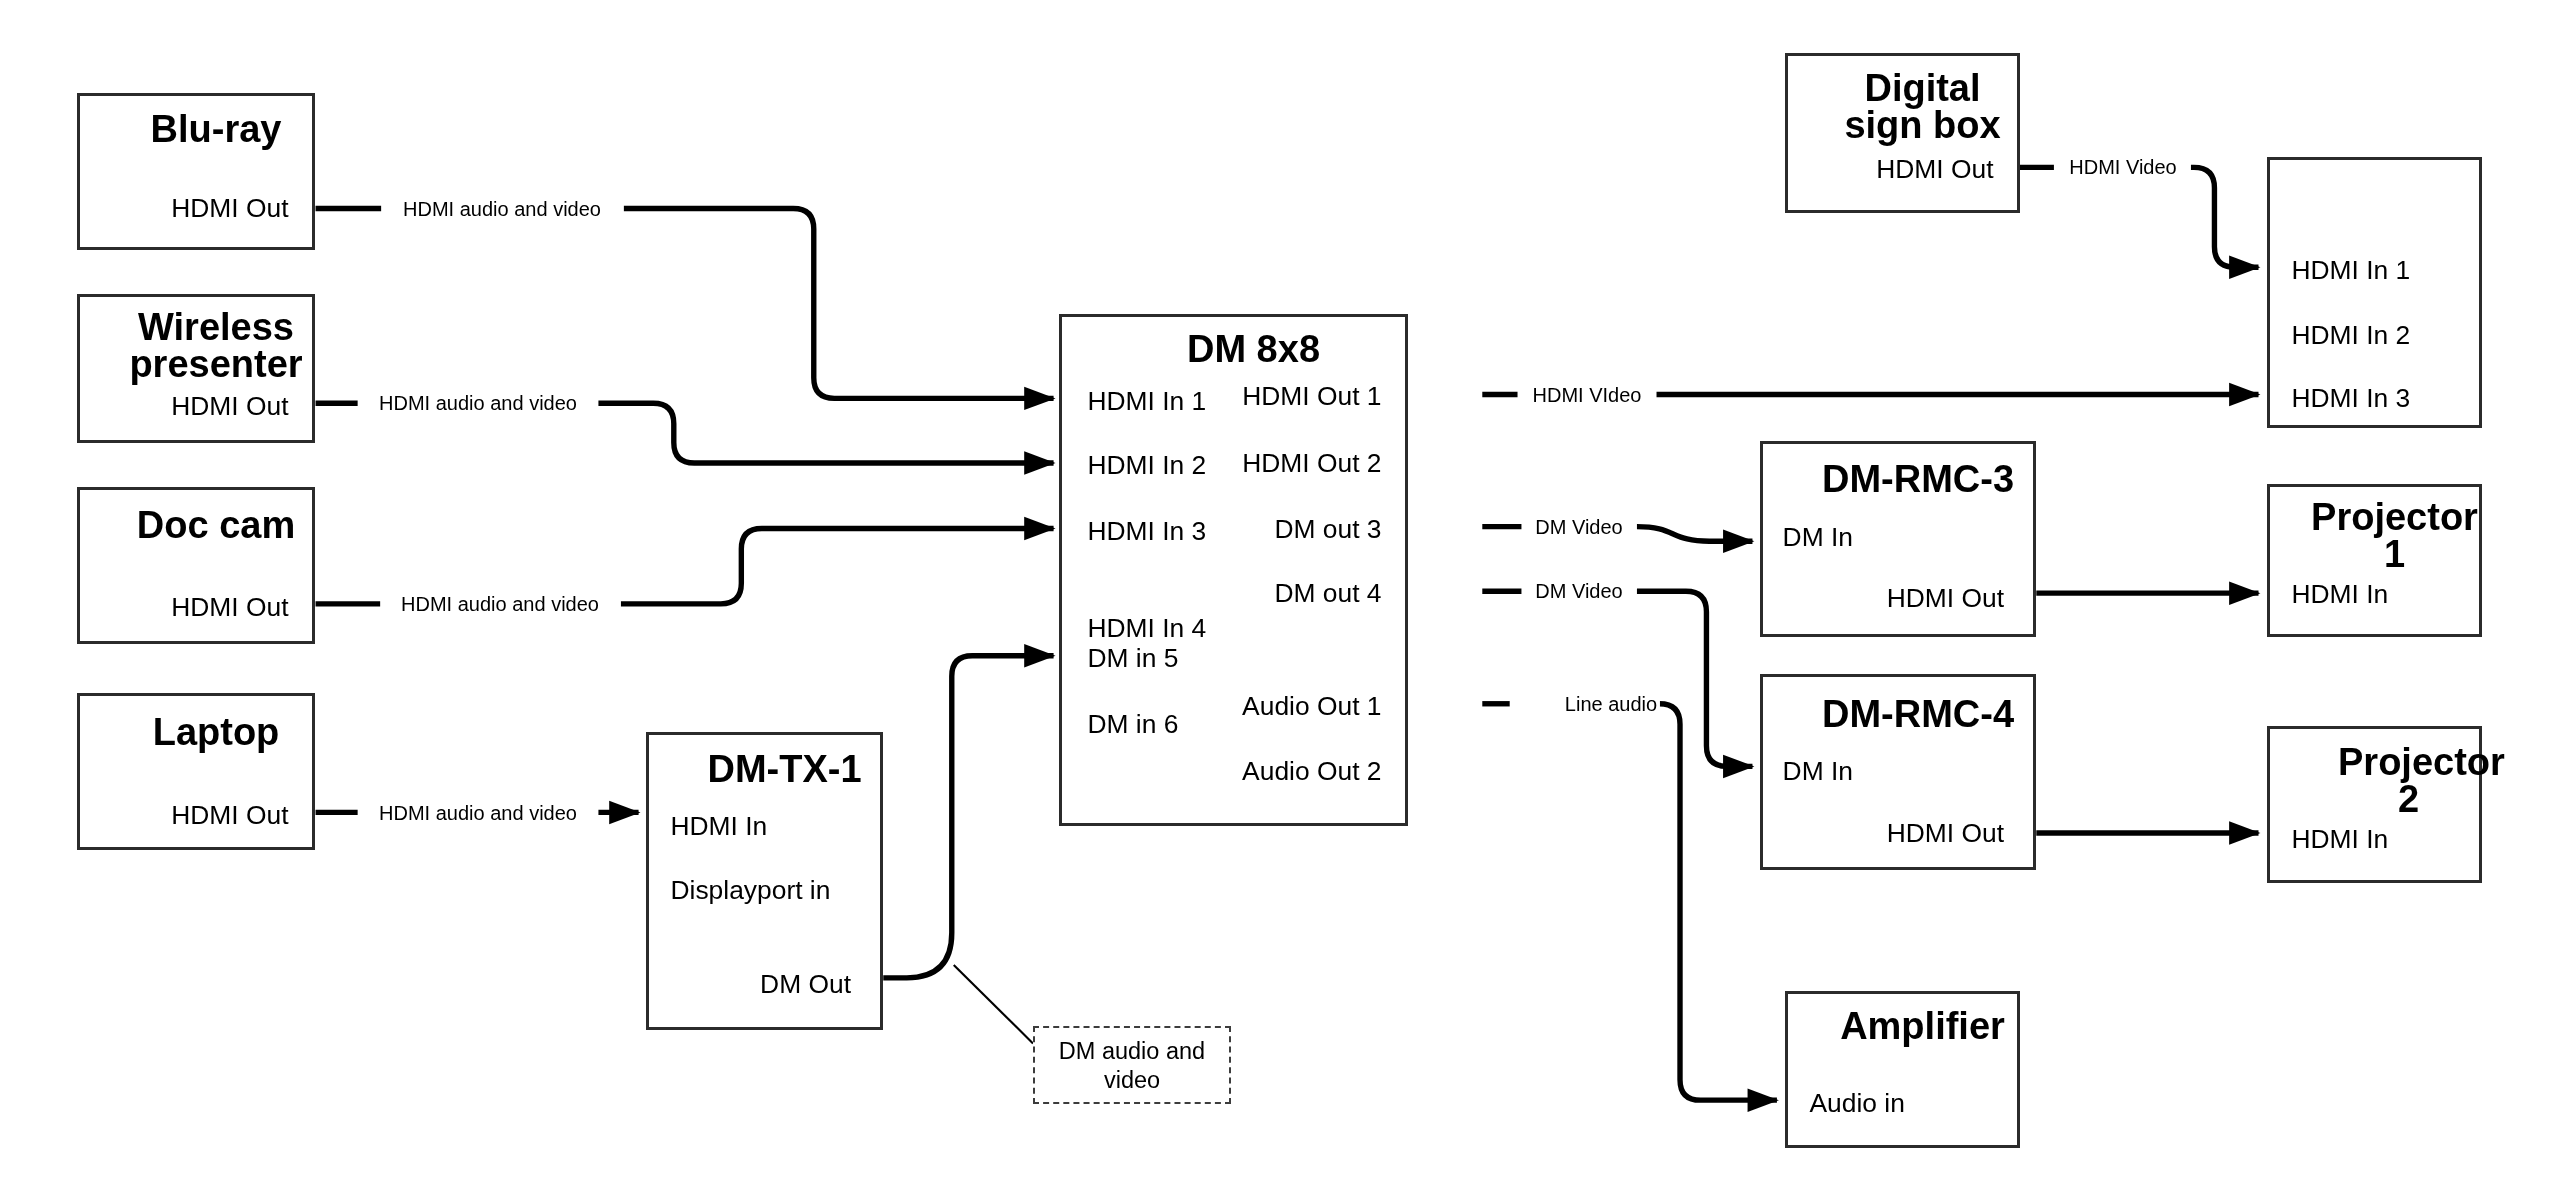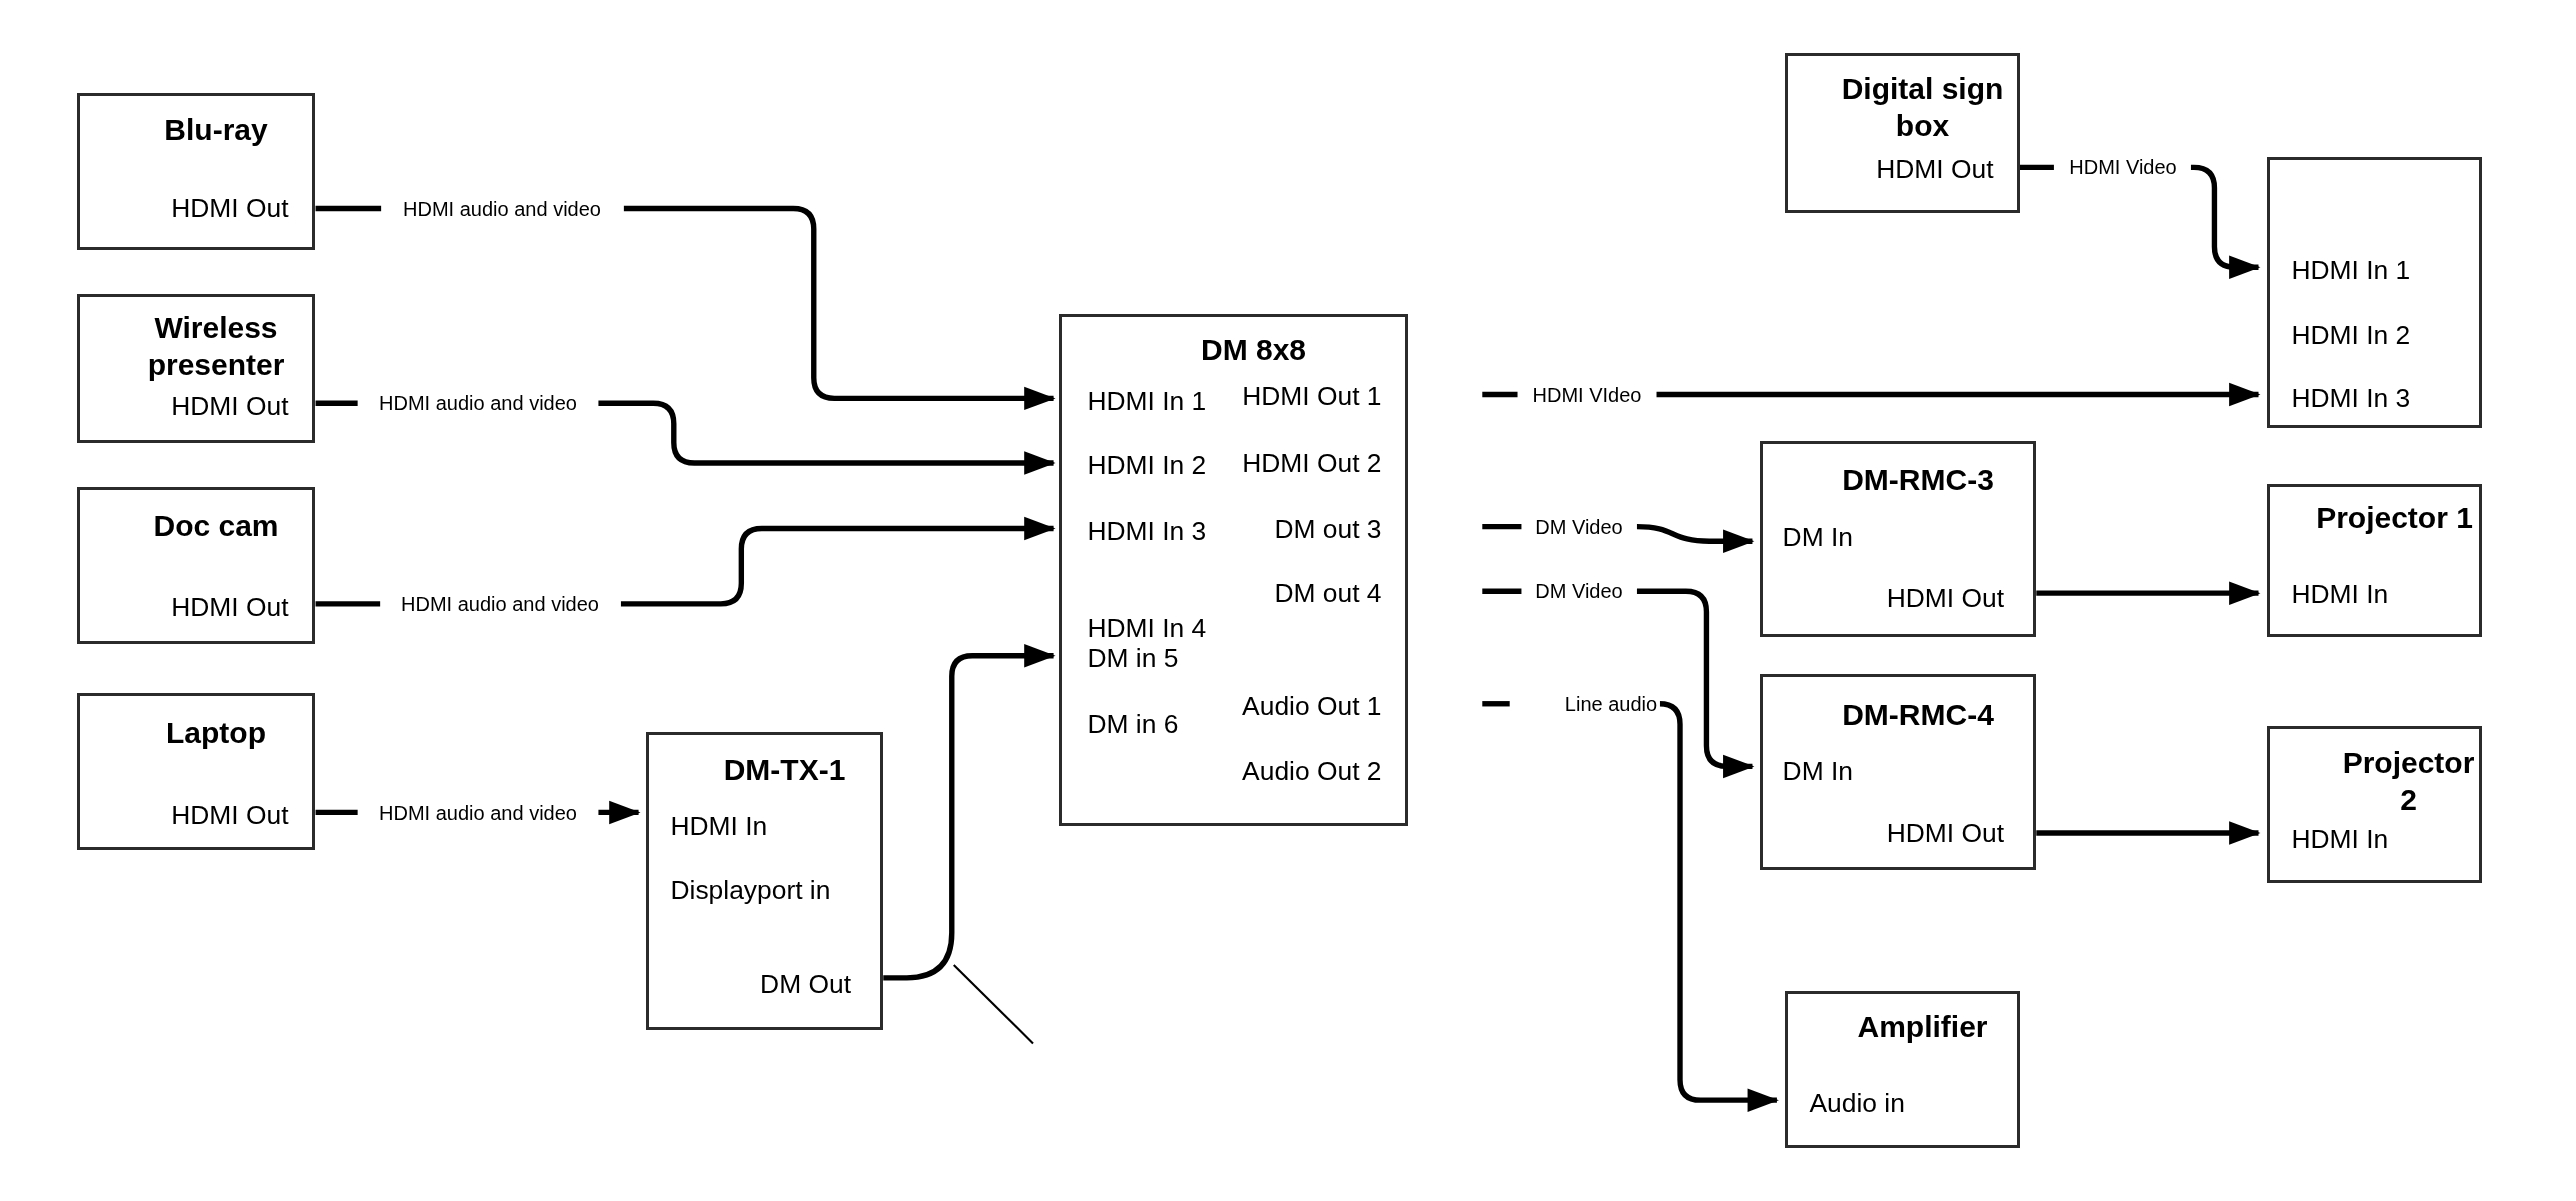--- a/index.html
+++ b/index.html
@@ -15,21 +15,21 @@
   .node{
     position:absolute;
     background:#ffffff;
     border:3.9px solid #2b2b2b;
     box-sizing:border-box;
   }
   .node .title{
     position:absolute;left:0;right:0;
     text-align:center;
     font-weight:bold;
-    font-size:30px;
+    font-size:38px;
     line-height:37px;
     padding-left:40px;
   }
   .node .title .tw{display:inline-block;}
   .port{
     position:absolute;
     font-size:26.4px;
     height:33px;line-height:33px;
     white-space:nowrap;
   }
@@ -178,20 +178,23 @@
   <div class="node" style="left:2267px;top:726px;width:215px;height:157px;">
     <span class="title" style="top:14.7px;margin-left:28px;">Projector 2</span>
     <span class="port p-left" style="left:21.5px;top:94px;">HDMI In</span>
   </div>
 
   <div class="node" style="left:1785px;top:991px;width:235px;height:157px;">
     <span class="title" style="top:13.7px;">Amplifier</span>
     <span class="port p-left" style="left:21.5px;top:93px;">Audio in</span>
   </div>
 
+  <div class="note" style="left:1033px;top:1026px;width:198px;height:78px;">
+    <span class="tw" style="display:inline-block;max-width:157px;">DM audio and video</span>
+  </div>
 
   <span class="edge-label" style="left:502px;top:209px;">HDMI audio and video</span>
   <span class="edge-label" style="left:478px;top:403px;">HDMI audio and video</span>
   <span class="edge-label" style="left:500px;top:604px;">HDMI audio and video</span>
   <span class="edge-label" style="left:478px;top:813px;">HDMI audio and video</span>
   <span class="edge-label" style="left:1587px;top:395px;">HDMI VIdeo</span>
   <span class="edge-label" style="left:1579px;top:527px;">DM Video</span>
   <span class="edge-label" style="left:1579px;top:591px;">DM Video</span>
   <span class="edge-label" style="left:1571px;top:704px;margin-left:40px;">Line audio</span>
   <span class="edge-label" style="left:2123px;top:167px;">HDMI Video</span>

